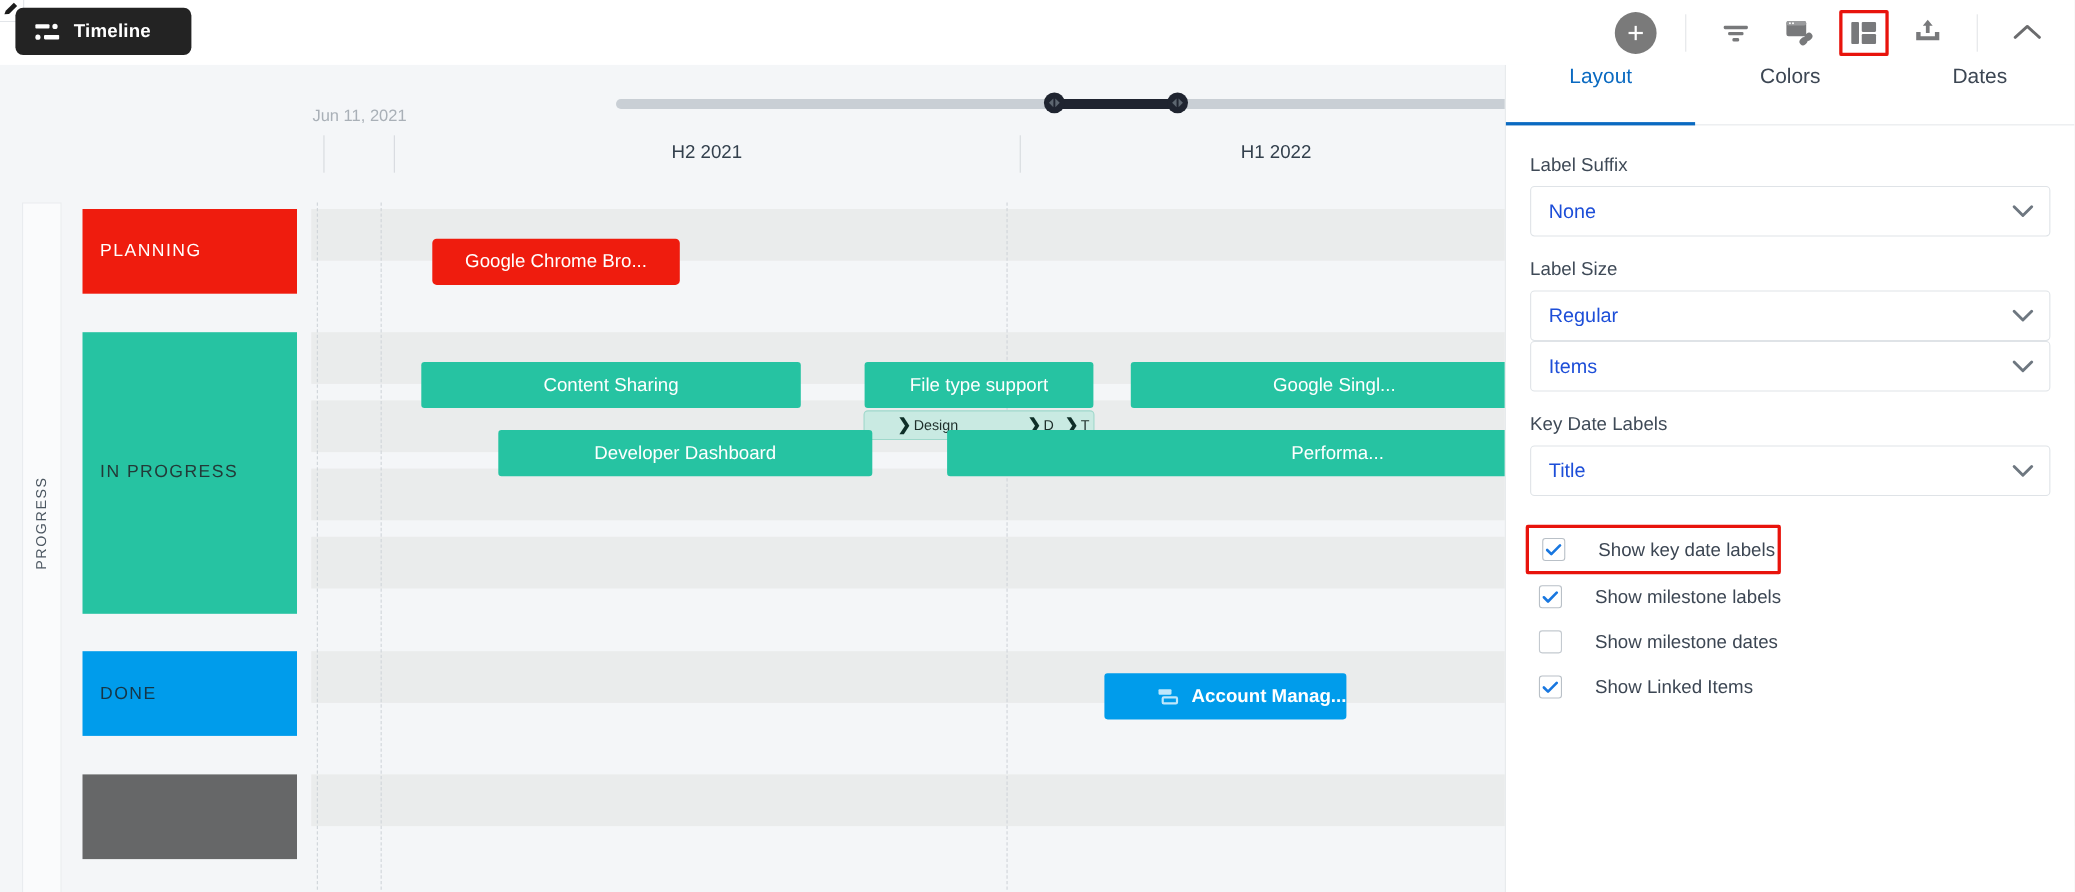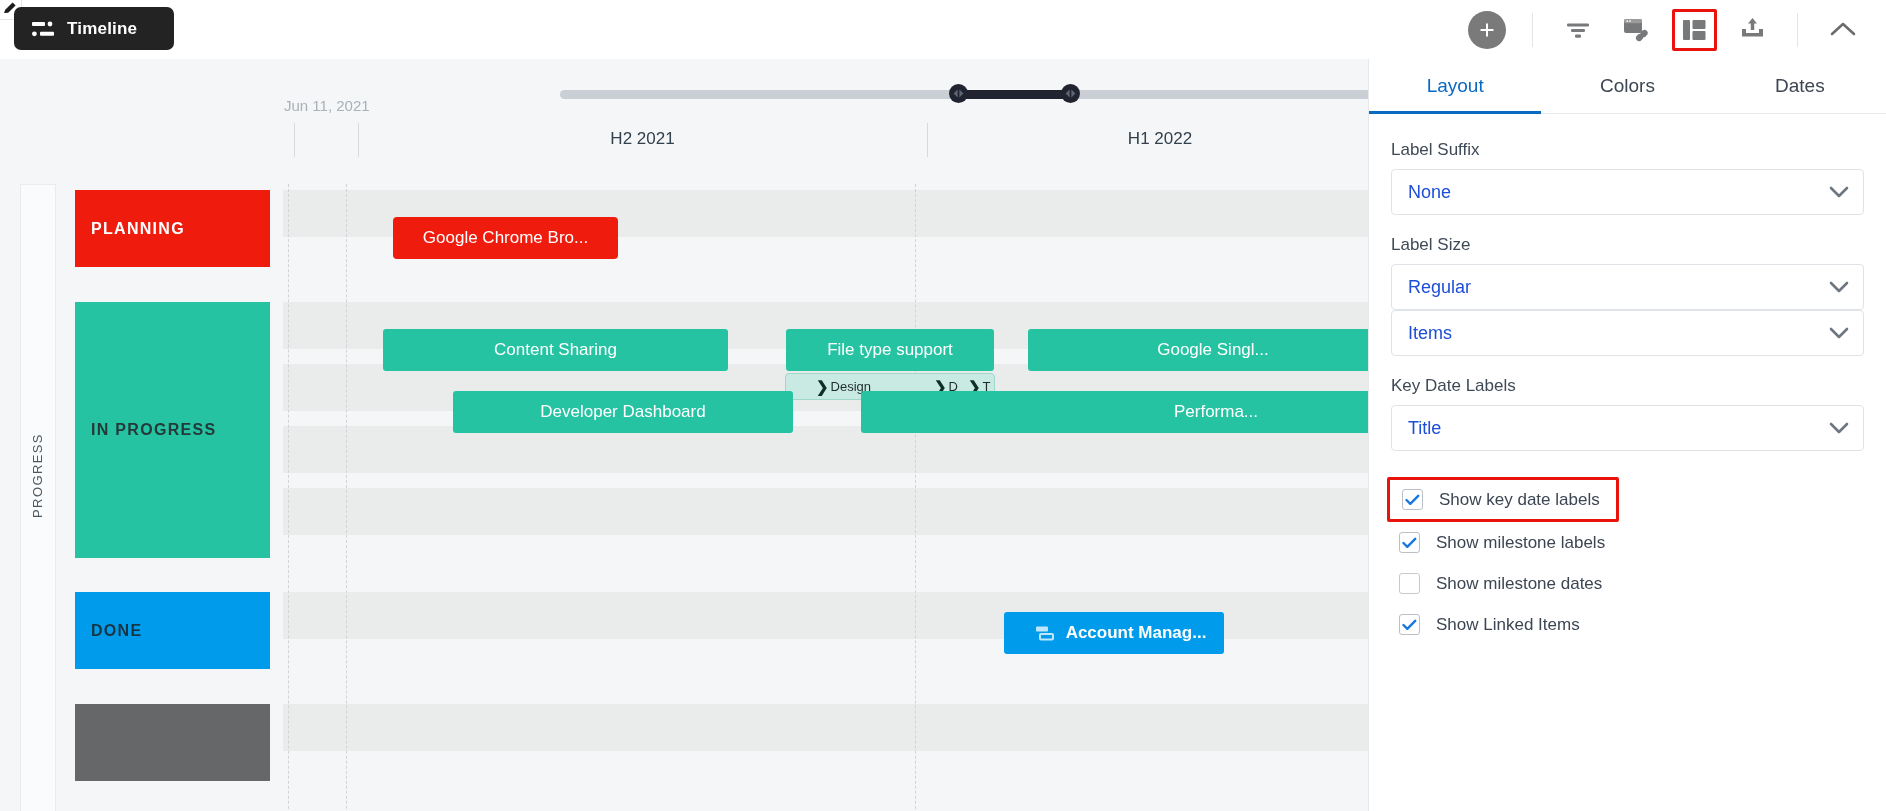--- a/index.html
+++ b/index.html
@@ -120,21 +120,21 @@
     transform: rotate(-90deg);
     font-size: 13px; letter-spacing: 1.4px;
     color: #4c5761; font-weight: normal;
   }
 
   
   .lane {
     position: absolute; left: 75px; width: 195px;
     display: flex; align-items: center;
     padding-left: 16px;
-    font-size: 16px; font-weight: bold;
+    font-size: 16px; font-weight: normal;
     letter-spacing: 1.3px;
   }
   .lane.planning  { top: 131px;  height: 77px;  background: #ef1c0e; color: #ffffff; align-items:center; }
   .lane.inprog    { top: 243px;  height: 256px; background: #26c3a2; color: #233a38; }
   .lane.done      { top: 533px;  height: 77px;  background: #009ceb; color: #163545; }
   .lane.gray      { top: 645px;  height: 77px;  background: #666768; color: #ffffff; }
 
   
   .grid-area {
     position: absolute; left: 283px; top: 125px;
@@ -152,21 +152,21 @@
   
   .bar {
     position: absolute; height: 42px;
     display: flex; align-items: center; justify-content: center;
     color: #fff; font-size: 17px; border-radius: 3px;
     white-space: nowrap; overflow: hidden;
     cursor: pointer;
   }
   .bar.red   { background: #ef1c0e; border-radius: 4px; }
   .bar.green { background: #26c3a2; }
-  .bar.blue  { background: #009ceb; font-weight: bold; gap: 10px; justify-content:center; padding-left:14px; }
+  .bar.blue  { background: #009ceb; font-weight: bold; gap: 10px; justify-content:flex-end; padding-left:14px; }
 
   .keydate-strip {
     position: absolute; height: 27px;
     background: #c9eae2; border: 1px solid #9fd8cb;
     border-radius: 4px;
     display: flex; align-items: center;
     font-size: 13px; color: #1e2d2a;
     overflow: hidden;
     cursor: pointer;
   }
@@ -178,21 +178,21 @@
     position: absolute; right: 0; top: 59px;
     width: 518px; height: 752px;
     background: #ffffff;
     border-left: 1px solid #e6e9ec;
     z-index: 20;
   }
   .panel-tabs {
     display: flex; height: 55px; border-bottom: 1px solid #e6e9ec;
   }
   .panel-tab {
-    flex: 1; display: flex; align-items: center; justify-content: center;
+    flex: 1; display: flex; align-items: flex-start; justify-content: center;
     font-size: 19px; color: #3c4653; cursor: pointer;
     position: relative;
   }
   .panel-tab.active { color: #0a6ac1; }
   .panel-tab.active::after {
     content: ""; position: absolute; left: 0; bottom: -1px;
     width: 100%; height: 3px; background: #0a6ac1;
   }
   .panel-body { padding: 26px 22px 0 22px; }
 
@@ -206,21 +206,21 @@
     display: flex; align-items: center; padding: 0 16px;
     font-size: 18px; color: #1d4ed8; cursor: pointer;
     background: #fff;
   }
   .select .chevd {
     position: absolute; right: 14px; top: 50%; transform: translateY(-50%);
   }
 
   .check-list { margin-top: 26px; }
   .check-row {
-    display: flex; align-items: center; gap: 16px;
+    display: flex; align-items: center; gap: 30px;
     height: 41px; cursor: pointer; padding-left: 8px;
   }
   .check-row.boxed {
     border: 3px solid #e8130c; border-radius: 2px;
     margin-left: -4px; padding-left: 12px; height: 45px;
     width: 232px;
   }
   .cbox {
     width: 21px; height: 21px; border-radius: 3px;
     border: 1px solid #c4cad0; background: #fff;

